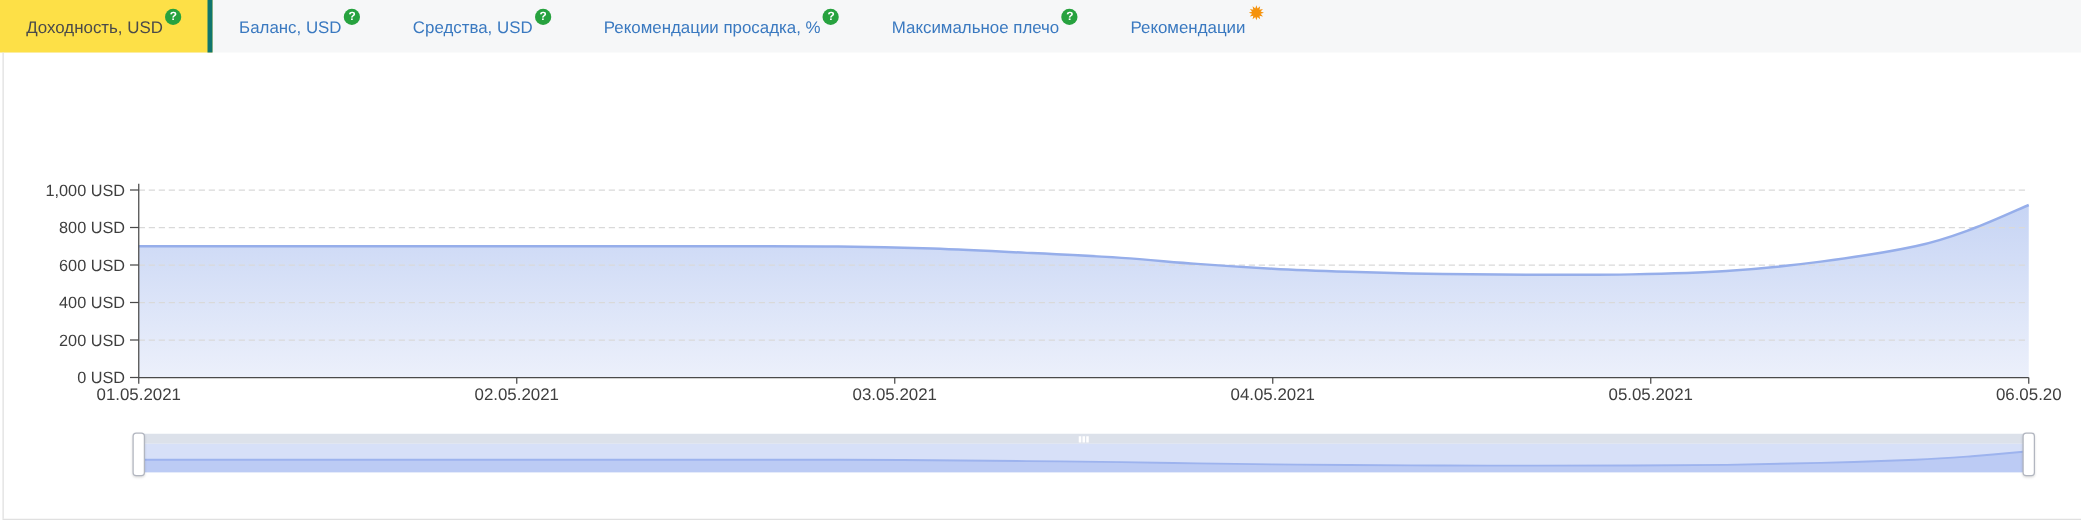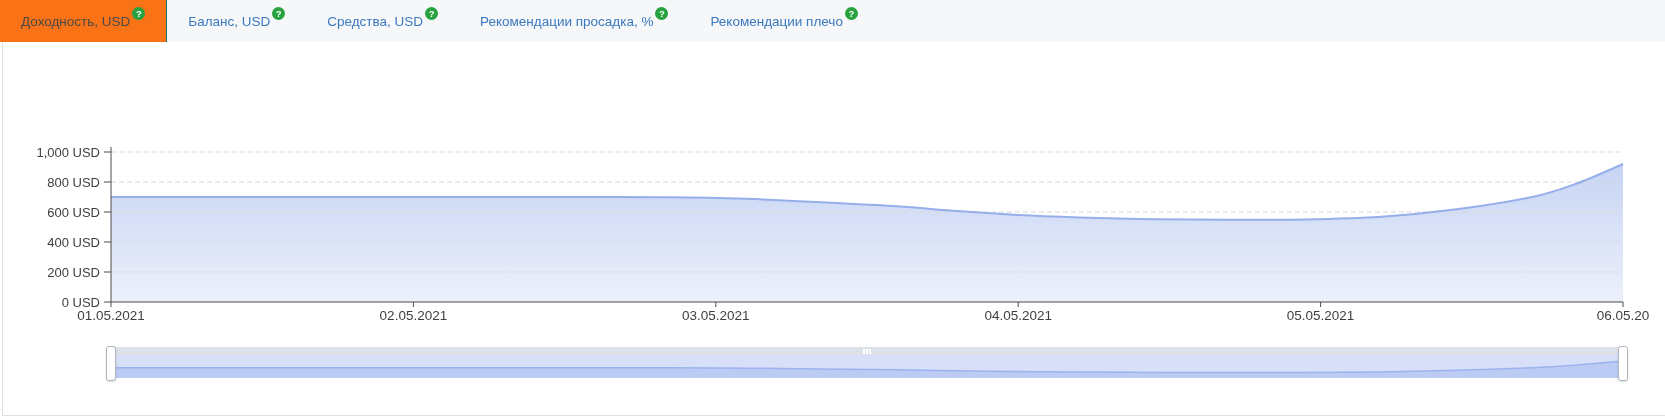--- a/index.html
+++ b/index.html
@@ -10,21 +10,21 @@
   
   .tabbar{
     position:absolute;left:0;top:0;width:1665px;height:42px;
     background:#f6f7f8;display:flex;align-items:stretch;
   }
   .tab{
     display:flex;align-items:center;padding:0 21px;
     font-size:13.5px;color:#3a79c0;cursor:pointer;white-space:nowrap;
   }
   .tab.active{
-    background:#f97316;color:#4a4a4a;border-right:1px solid #0f766e;
+    background:#fde047;color:#4a4a4a;border-right:4px solid #0f766e;
   }
   .badge-q{
     display:inline-block;width:13px;height:13px;border-radius:50%;
     background:#27a23f;color:#ffffff;font-size:9.5px;font-weight:bold;
     text-align:center;line-height:13px;position:relative;top:-8px;margin-left:2px;
     font-family:"Liberation Sans",sans-serif;
   }
   .badge-star{
     display:inline-block;color:#f5920c;font-size:16px;line-height:14px;
     position:relative;top:-9px;margin-left:2px;
@@ -114,22 +114,26 @@
   </div>
   <div class="tab">
     <span>Средства, USD</span>
       <span class="badge-q">?</span>
   </div>
   <div class="tab">
     <span>Рекомендации просадка, %</span>
       <span class="badge-q">?</span>
   </div>
   <div class="tab">
-    <span>Рекомендации плечо</span>
+    <span>Максимальное плечо</span>
       <span class="badge-q">?</span>
+  </div>
+  <div class="tab">
+    <span>Рекомендации</span>
+      <span class="badge-star">✹</span>
   </div>
 </div>
 
 <div class="navigator">
   <div class="nav-track">
     <div class="nav-grip">
         <i></i>
         <i></i>
         <i></i>
       </div>

